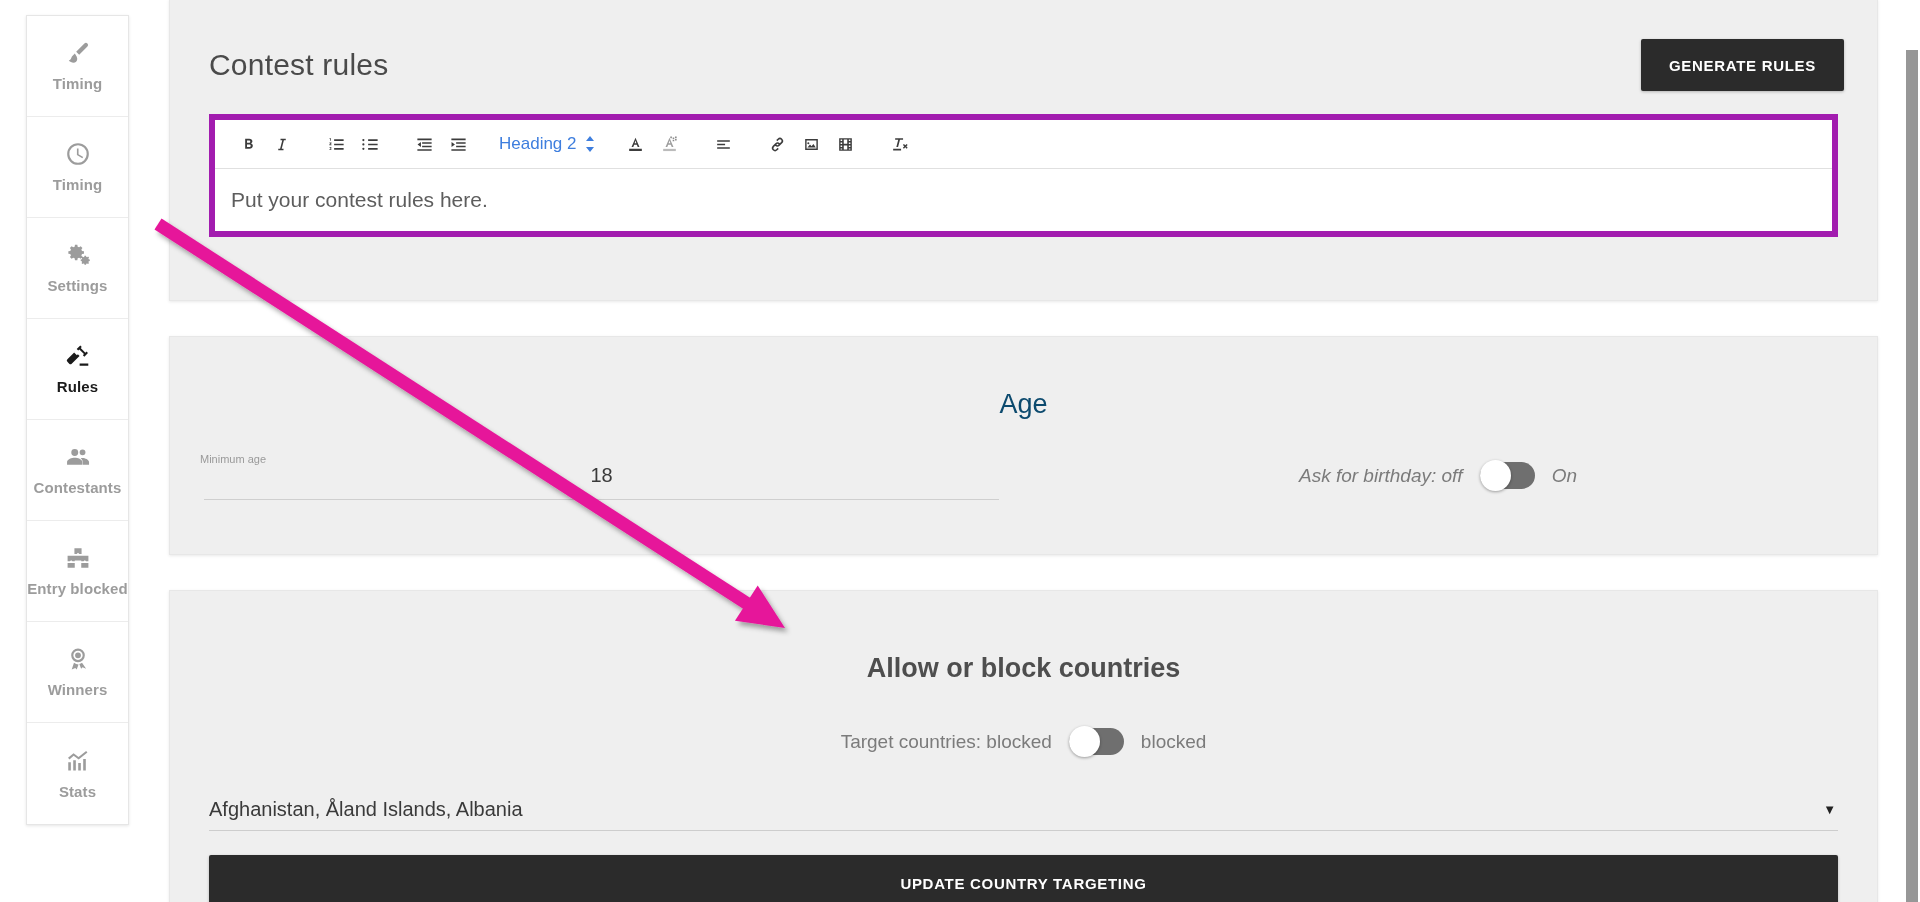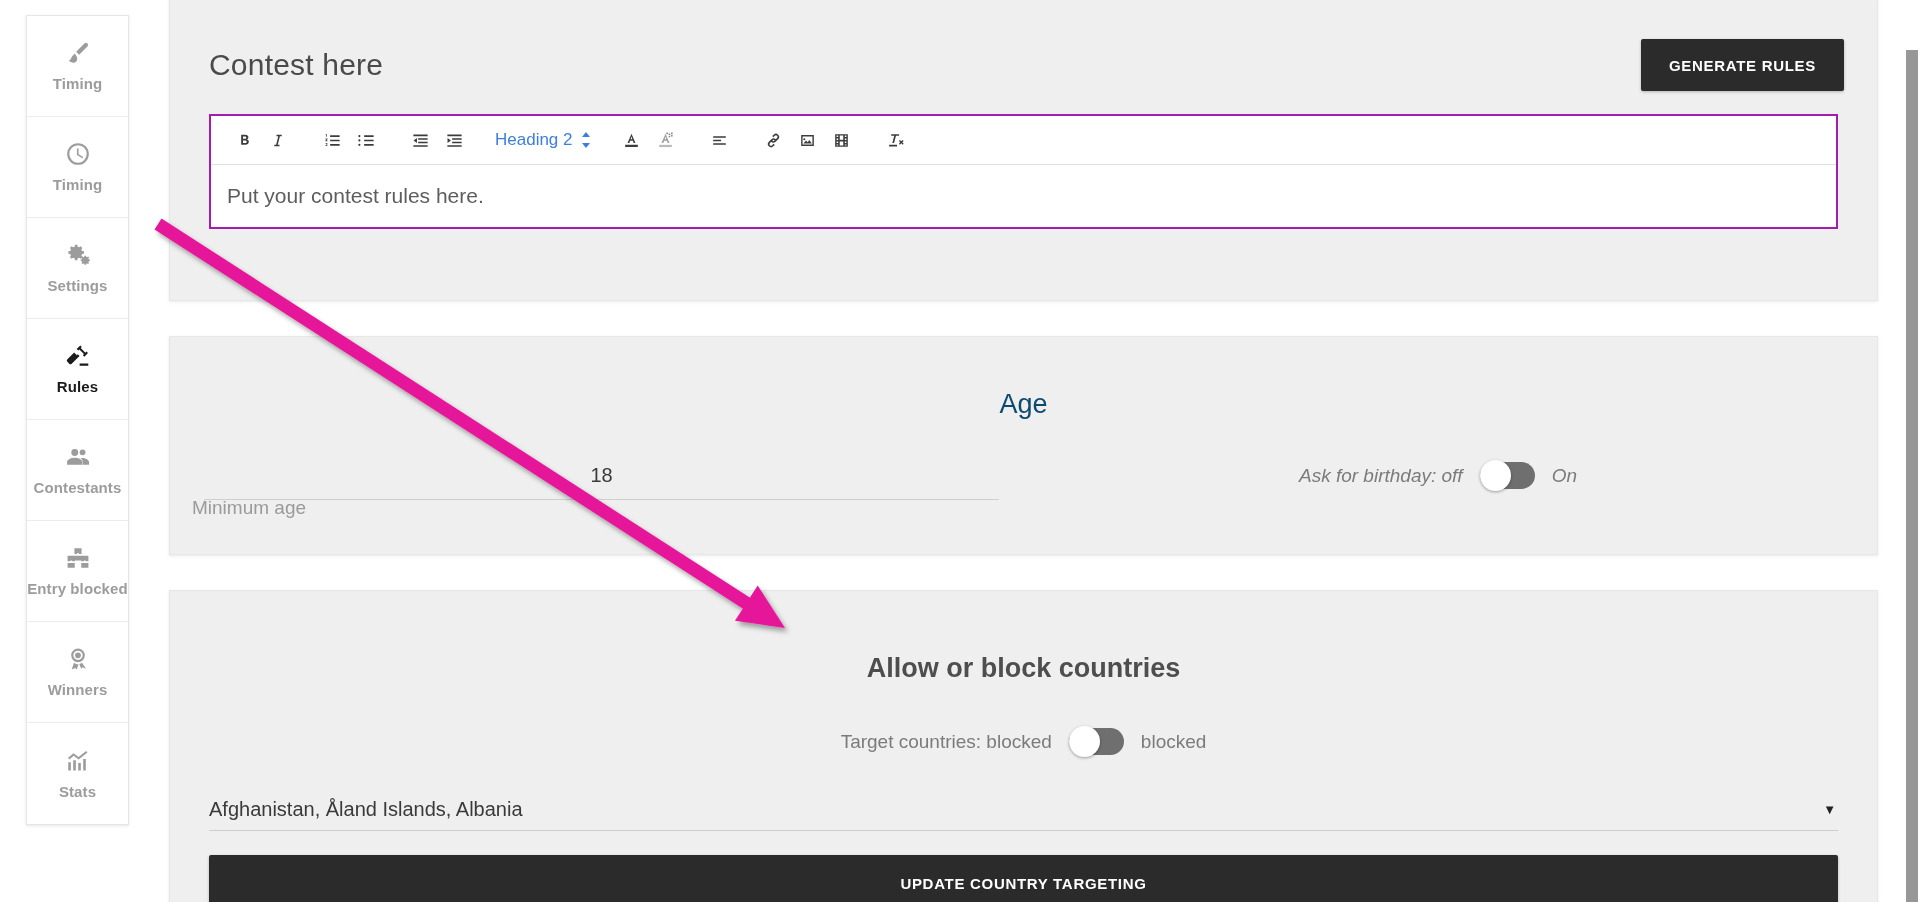--- a/index.html
+++ b/index.html
@@ -62,21 +62,21 @@
   .btn-dark {
     background: #2b2b2b; color: #ffffff;
     border: none; cursor: pointer;
     font-family: "Liberation Sans", sans-serif;
     font-size: 15px; font-weight: bold; letter-spacing: .7px;
     box-shadow: 0 1px 3px rgba(0,0,0,.25);
   }
   .btn-generate { padding: 0 28px; height: 52px; border-radius: 2px; }
 
   
-  .editor { margin: 12px 39px 0 39px; background: #ffffff; border: 2px solid #a21caf; }
+  .editor { margin: 12px 39px 0 39px; background: #ffffff; border: 6px solid #a21caf; }
   .editor-toolbar {
     height: 49px; border-bottom: 1px solid #e0e0e0;
     display: flex; align-items: center; padding: 0 16px; gap: 0;
   }
   .tb-btn {
     width: 34px; height: 34px;
     display: flex; align-items: center; justify-content: center;
     cursor: pointer; color: #3c3c3c;
   }
   .tb-btn svg { display: block; }
@@ -94,22 +94,22 @@
   }
 
   
   .card-age { height: 219px; margin-top: 35px; }
   .section-title {
     text-align: center; font-size: 27px; color: #0c4a6e;
     font-weight: 400; padding-top: 52px;
   }
   .age-row { position: relative; height: 110px; }
   .min-age-label {
-    position: absolute; left: 22px; top: 33px;
-    font-size: 19px; color: #9a9a9a; margin-top: 44px;
+    position: absolute; left: 30px; top: 33px;
+    font-size: 11px; color: #9a9a9a;
   }
   .age-input-wrap {
     position: absolute; left: 34px; top: 32px; width: 795px;
     border-bottom: 1px solid #cfcfcf;
     height: 48px;
   }
   .age-input {
     width: 100%; height: 46px; border: none; background: transparent;
     text-align: center; font-size: 20px; color: #3a3a3a;
     font-family: "Liberation Sans", sans-serif; outline: none;
@@ -242,21 +242,21 @@
           </svg>
       </span>
       <span class="nav-label">Stats</span>
     </div>
   </nav>
 
   <div class="main">
 
     <section class="card card-rules">
       <div class="rules-head">
-        <h1 class="page-title">Contest here</h1>
+        <h1 class="page-title">Contest rules</h1>
         <button class="btn-dark btn-generate">GENERATE RULES</button>
       </div>
 
       <div class="editor">
         <div class="editor-toolbar">
 
           <div class="tb-btn">
             <svg width="17" height="17" viewBox="0 0 24 24" fill="#3c3c3c">
                 <path d="M7.3 4h5.8c2.6 0 4.4 1.3 4.4 3.5 0 1.4-.8 2.5-2 3 1.6.4 2.6 1.6 2.6 3.3 0 2.5-2 4.2-4.9 4.2H7.3zm2.6 5.6h2.7c1.2 0 1.9-.6 1.9-1.6s-.7-1.6-1.9-1.6H9.9zm0 6.1h3.1c1.3 0 2.1-.7 2.1-1.8s-.8-1.8-2.1-1.8H9.9z"></path>
               </svg>

